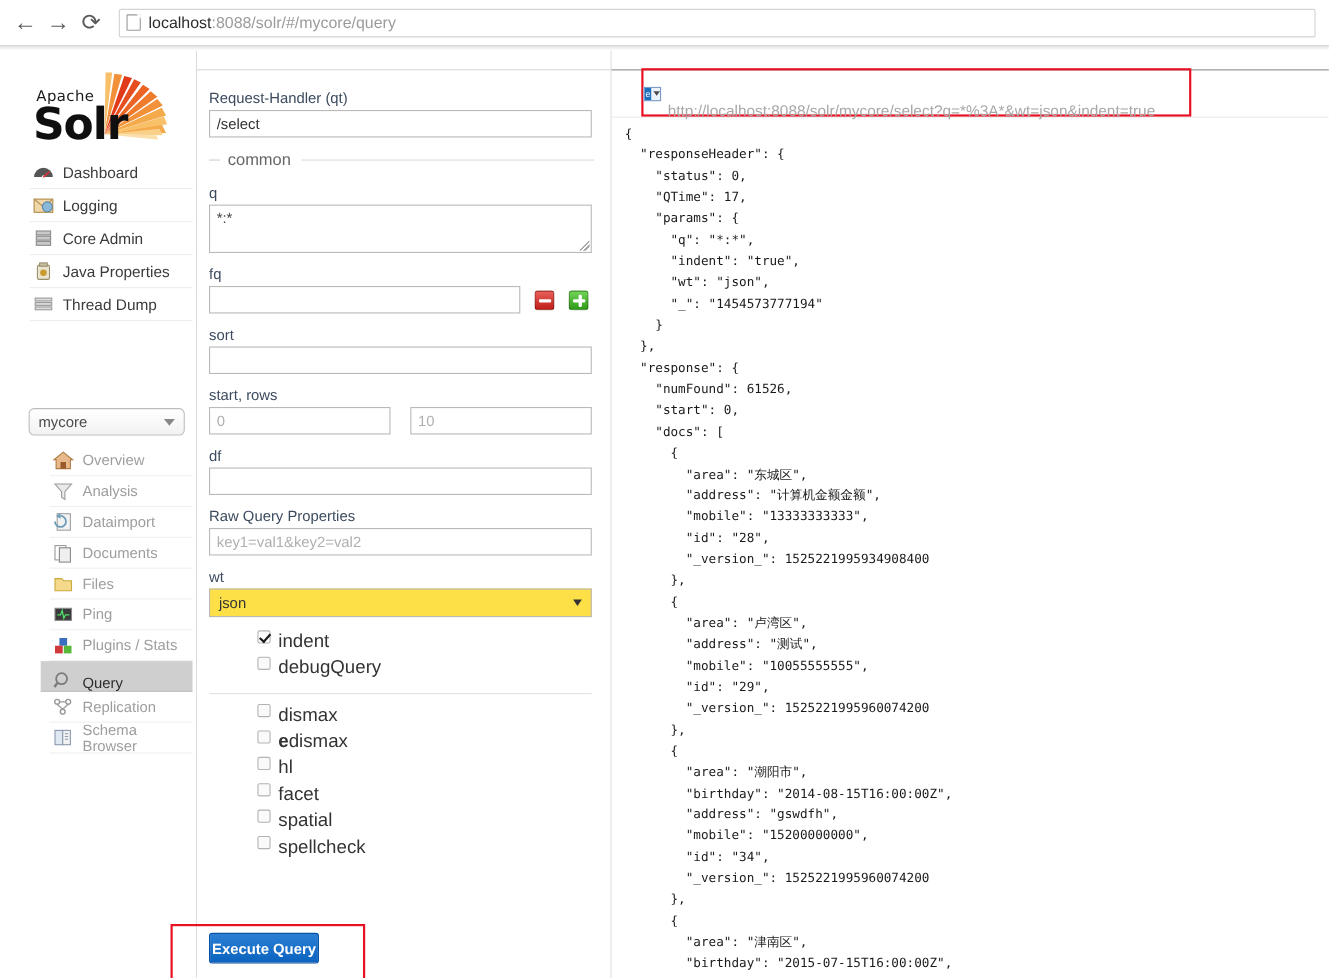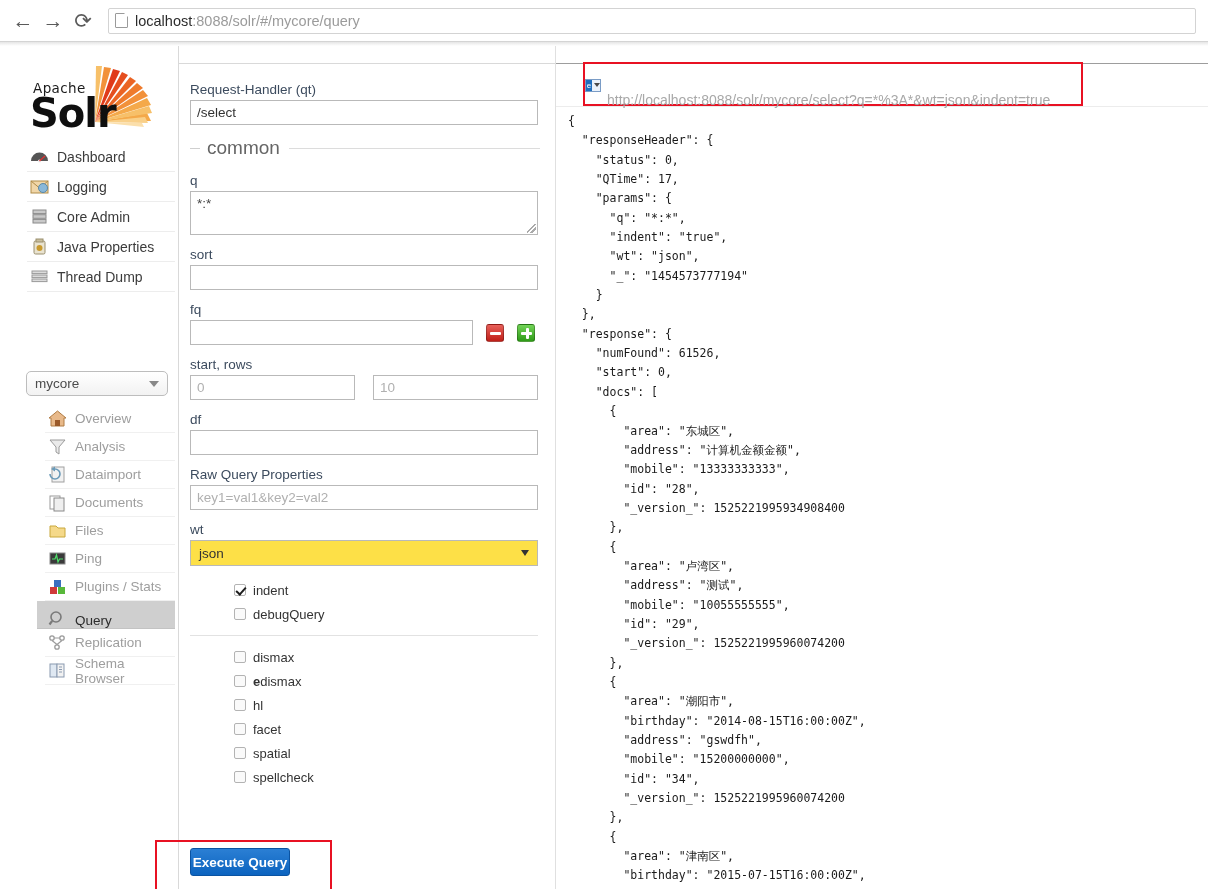--- a/index.html
+++ b/index.html
@@ -140,21 +140,21 @@
     border: 1px solid #b9b9b9; background: #fff;
     font-size: 13.5px; color: #333;
     padding: 0 6px; display: flex; align-items: center;
   }
   .fld-input.ph { color: #b0b0b0; }
   .fld-block { margin-bottom: 12px; }
 
   #fieldset-common {
     margin: 12px 0 14px 0;
     display: flex; align-items: center;
-    font-size: 19px; color: #666;
+    font-size: 15px; color: #666;
   }
   #fieldset-common .dash { width: 10px; height: 1px; background: #cfcfcf; margin-right: 7px; }
   #fieldset-common .rule { flex: 1; height: 1px; background: #dcdcdc; margin-left: 9px; }
 
   #q-textarea {
     width: 348px; height: 44px;
     border: 1px solid #b9b9b9; background: #fff;
     font-size: 13.5px; color: #444;
     padding: 4px 6px; position: relative;
   }
@@ -195,22 +195,22 @@
   }
   #wt-select .caret {
     margin-left: auto;
     width: 0; height: 0;
     border-left: 4px solid transparent;
     border-right: 4px solid transparent;
     border-top: 6px solid #333;
   }
 
   .cbrow {
-    display: flex; align-items: center;
-    height: 24px; font-size: 13px; color: #333; padding-left: 44px;
+    display: flex; align-items: flex-start;
+    height: 24px; font-size: 17px; color: #333; padding-left: 44px;
   }
   .cbox {
     width: 12px; height: 12px;
     border: 1px solid #b3b3b3; border-radius: 2px;
     background: #fafafa; margin-right: 7px;
     position: relative; flex: 0 0 auto;
   }
   .cbox.checked { background: #fff; }
   .cbox.checked:after {
     content: ""; position: absolute; left: 3px; top: 0px;
@@ -501,31 +501,31 @@
 
     <div class="fld-block">
       <div class="fld-label">q</div>
       <div id="q-textarea">
         <span>*:*</span>
         <span class="grip"></span>
       </div>
     </div>
 
     <div class="fld-block">
-      <div class="fld-label">sort</div>
-      <div class="fld-input"></div>
-    </div>
-
-    <div class="fld-block">
       <div class="fld-label">fq</div>
       <div id="fq-row">
         <div class="fld-input" id="fq-input"></div>
         <div class="pmbtn" id="fq-minus"></div>
         <div class="pmbtn" id="fq-plus"></div>
       </div>
+    </div>
+
+    <div class="fld-block">
+      <div class="fld-label">sort</div>
+      <div class="fld-input"></div>
     </div>
 
     <div class="fld-block">
       <div class="fld-label">start, rows</div>
       <div id="startrows-row">
         <div class="fld-input ph">0</div>
         <div class="fld-input ph">10</div>
       </div>
     </div>
 

